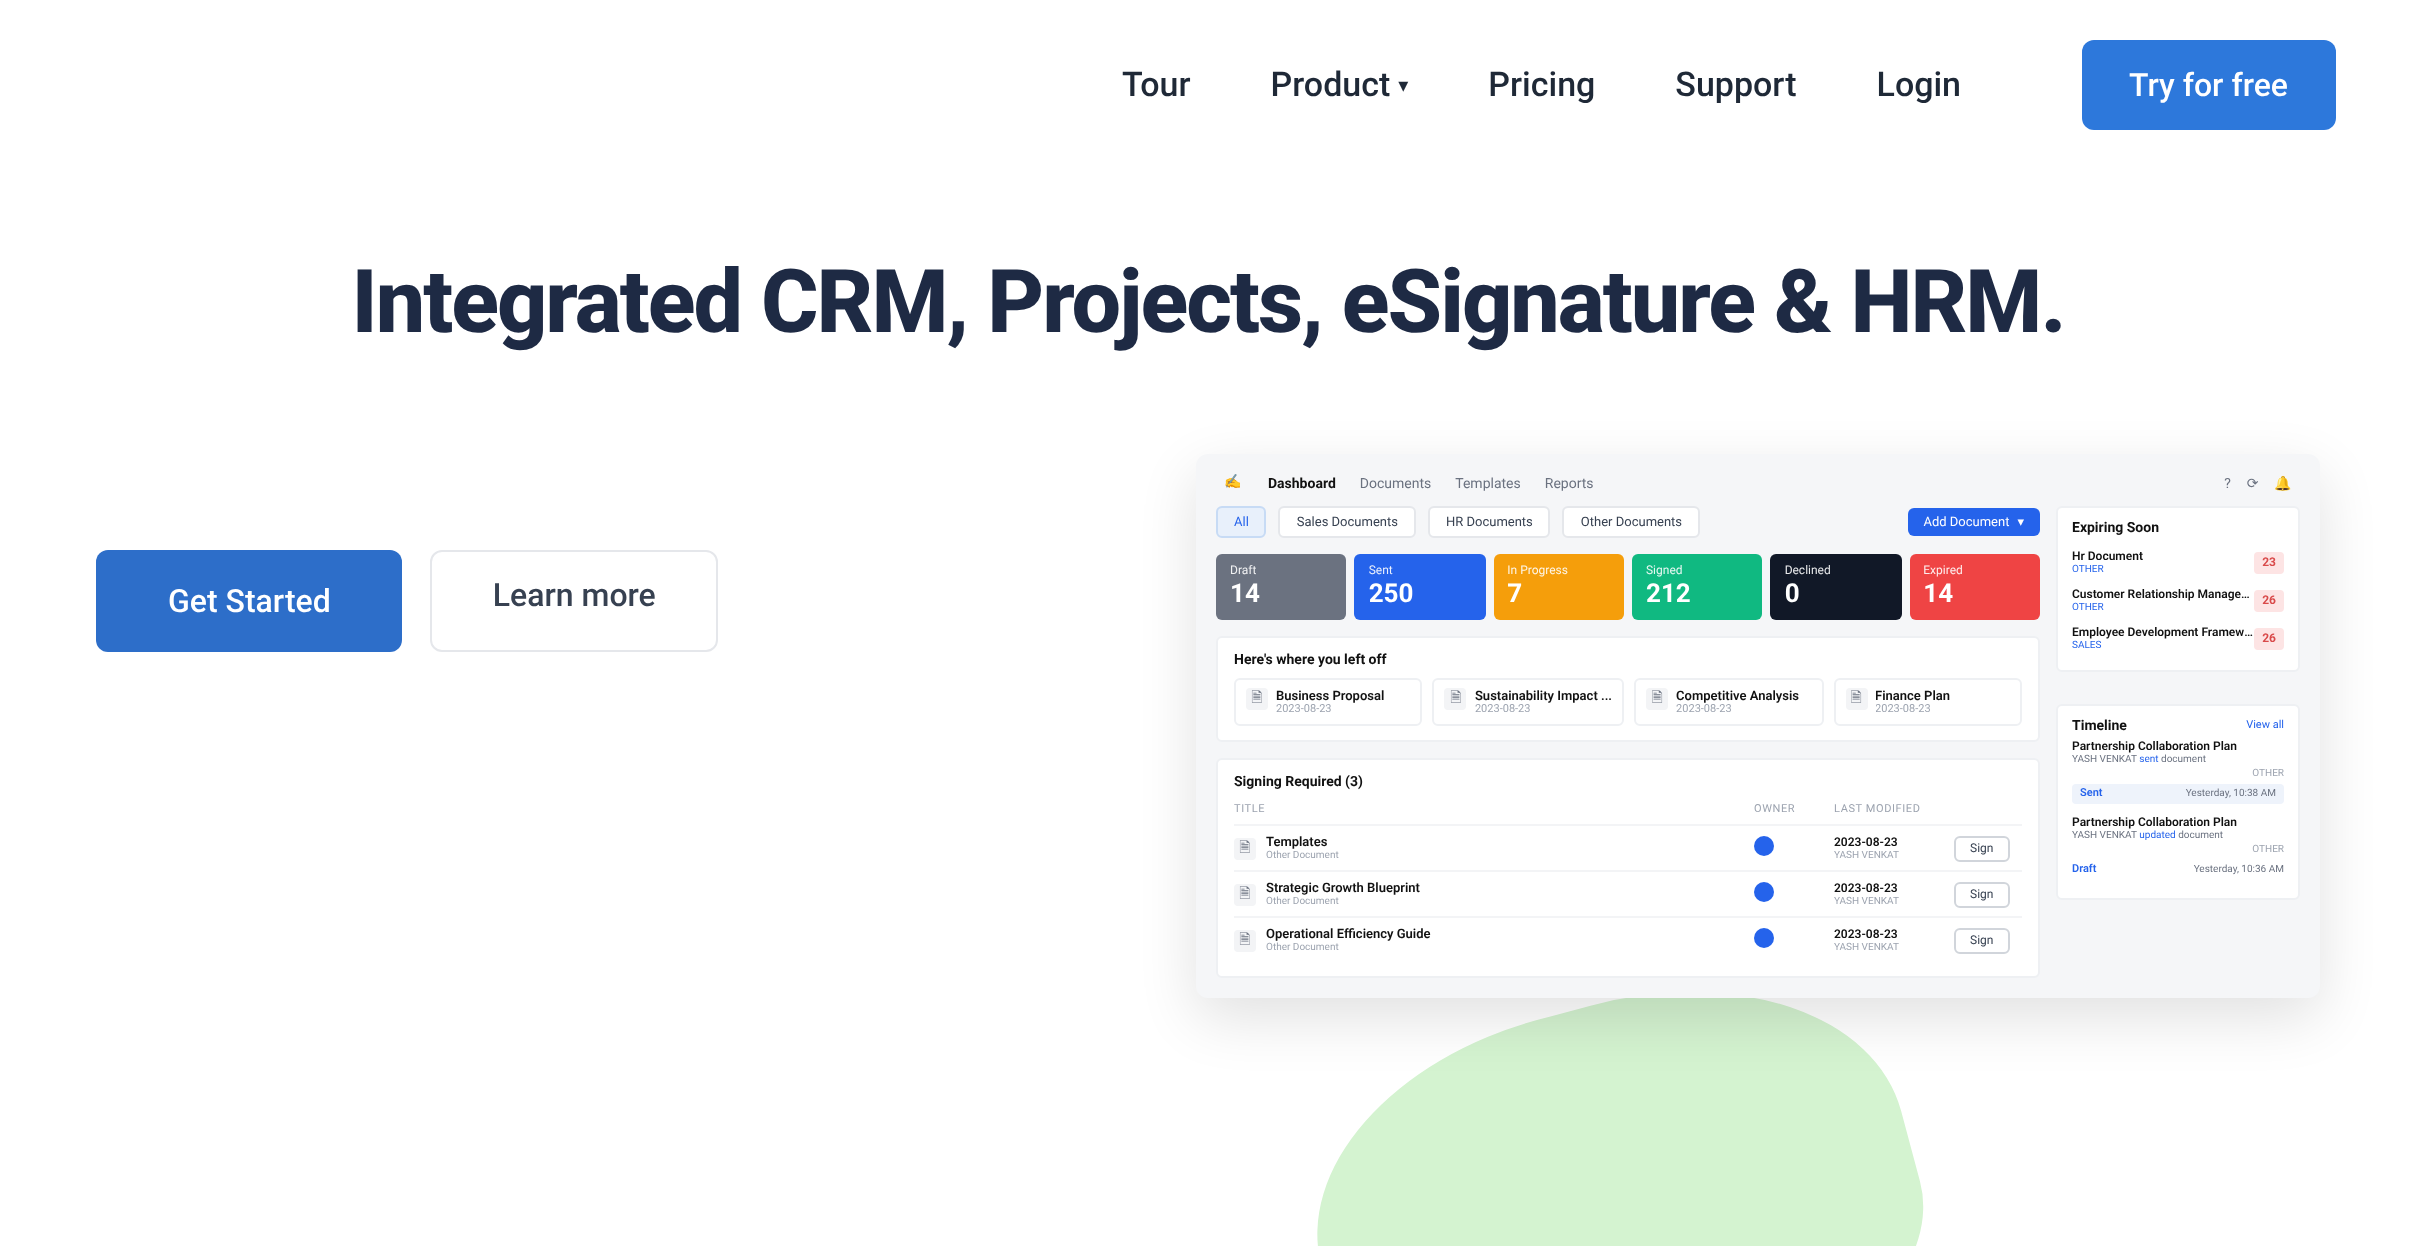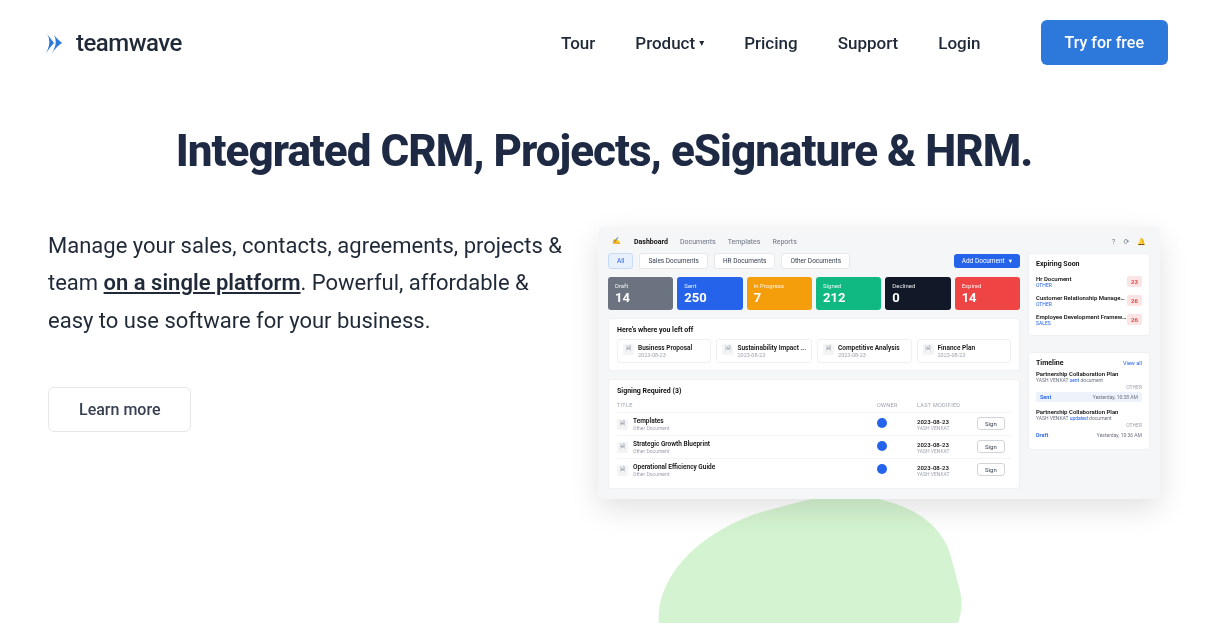--- a/index.html
+++ b/index.html
@@ -77,45 +77,39 @@
 .tl-time { font-size: 5px; color: #6b7280; }
 .tl-status-row.plain { background: transparent; padding: 2px 0; }
 .tl-right-tag { font-size: 5px; color: #9ca3af; text-align: right; margin-top: 1px; }
 .blob { position: absolute; bottom: -80px; right: 250px; width: 300px; height: 200px; background: #d4f3d0; border-radius: 50% 50% 40% 60%; transform: rotate(-15deg); z-index: -1; }
 .caret { font-size: 10px; }
 </style>
 </head>
 <body>
 
 <div class="nav">
-  <div class="logo">
-    <svg class="logo-mark" viewBox="0 0 24 24">
-        <path d="M5 3 Q11 10 5 21 Q9 15 12 12 Q9 8 5 3 Z M10 3 Q17 10 10 21 Q15 14 19 12 Q15 9 10 3 Z" fill="#2d78db"></path>
-      </svg>
-    <span class="logo-text">teamwave</span>
-  </div>
   <div class="nav-links">
     <div class="nav-link">Tour</div>
     <div class="nav-link">
         <span>Product</span> 
         <span class="caret">▾</span>
       </div>
     <div class="nav-link">Pricing</div>
     <div class="nav-link">Support</div>
     <div class="nav-link">Login</div>
     <div class="cta-btn">Try for free</div>
   </div>
 </div>
 
 <div class="hero">
   <h1 class="hero-title">Integrated CRM, Projects, eSignature &amp; HRM.</h1>
   <div class="hero-row">
     <div class="hero-left">
-      <p class="hero-text"><span>Manage your sales, contacts, agreements, projects &amp; team </span><span class="underline">on a single platform</span><span>. Powerful, affordable &amp; easy to use software for your business.</span></p>
       <div class="hero-btns">
+        <div class="btn-primary">Get Started</div>
         <div class="btn-secondary">Learn more</div>
       </div>
     </div>
 
     <div class="dashboard">
       <div class="dash-top">
         <span class="dash-icon">✍</span>
         <span class="tab active">Dashboard</span>
         <span class="tab">Documents</span>
         <span class="tab">Templates</span>

